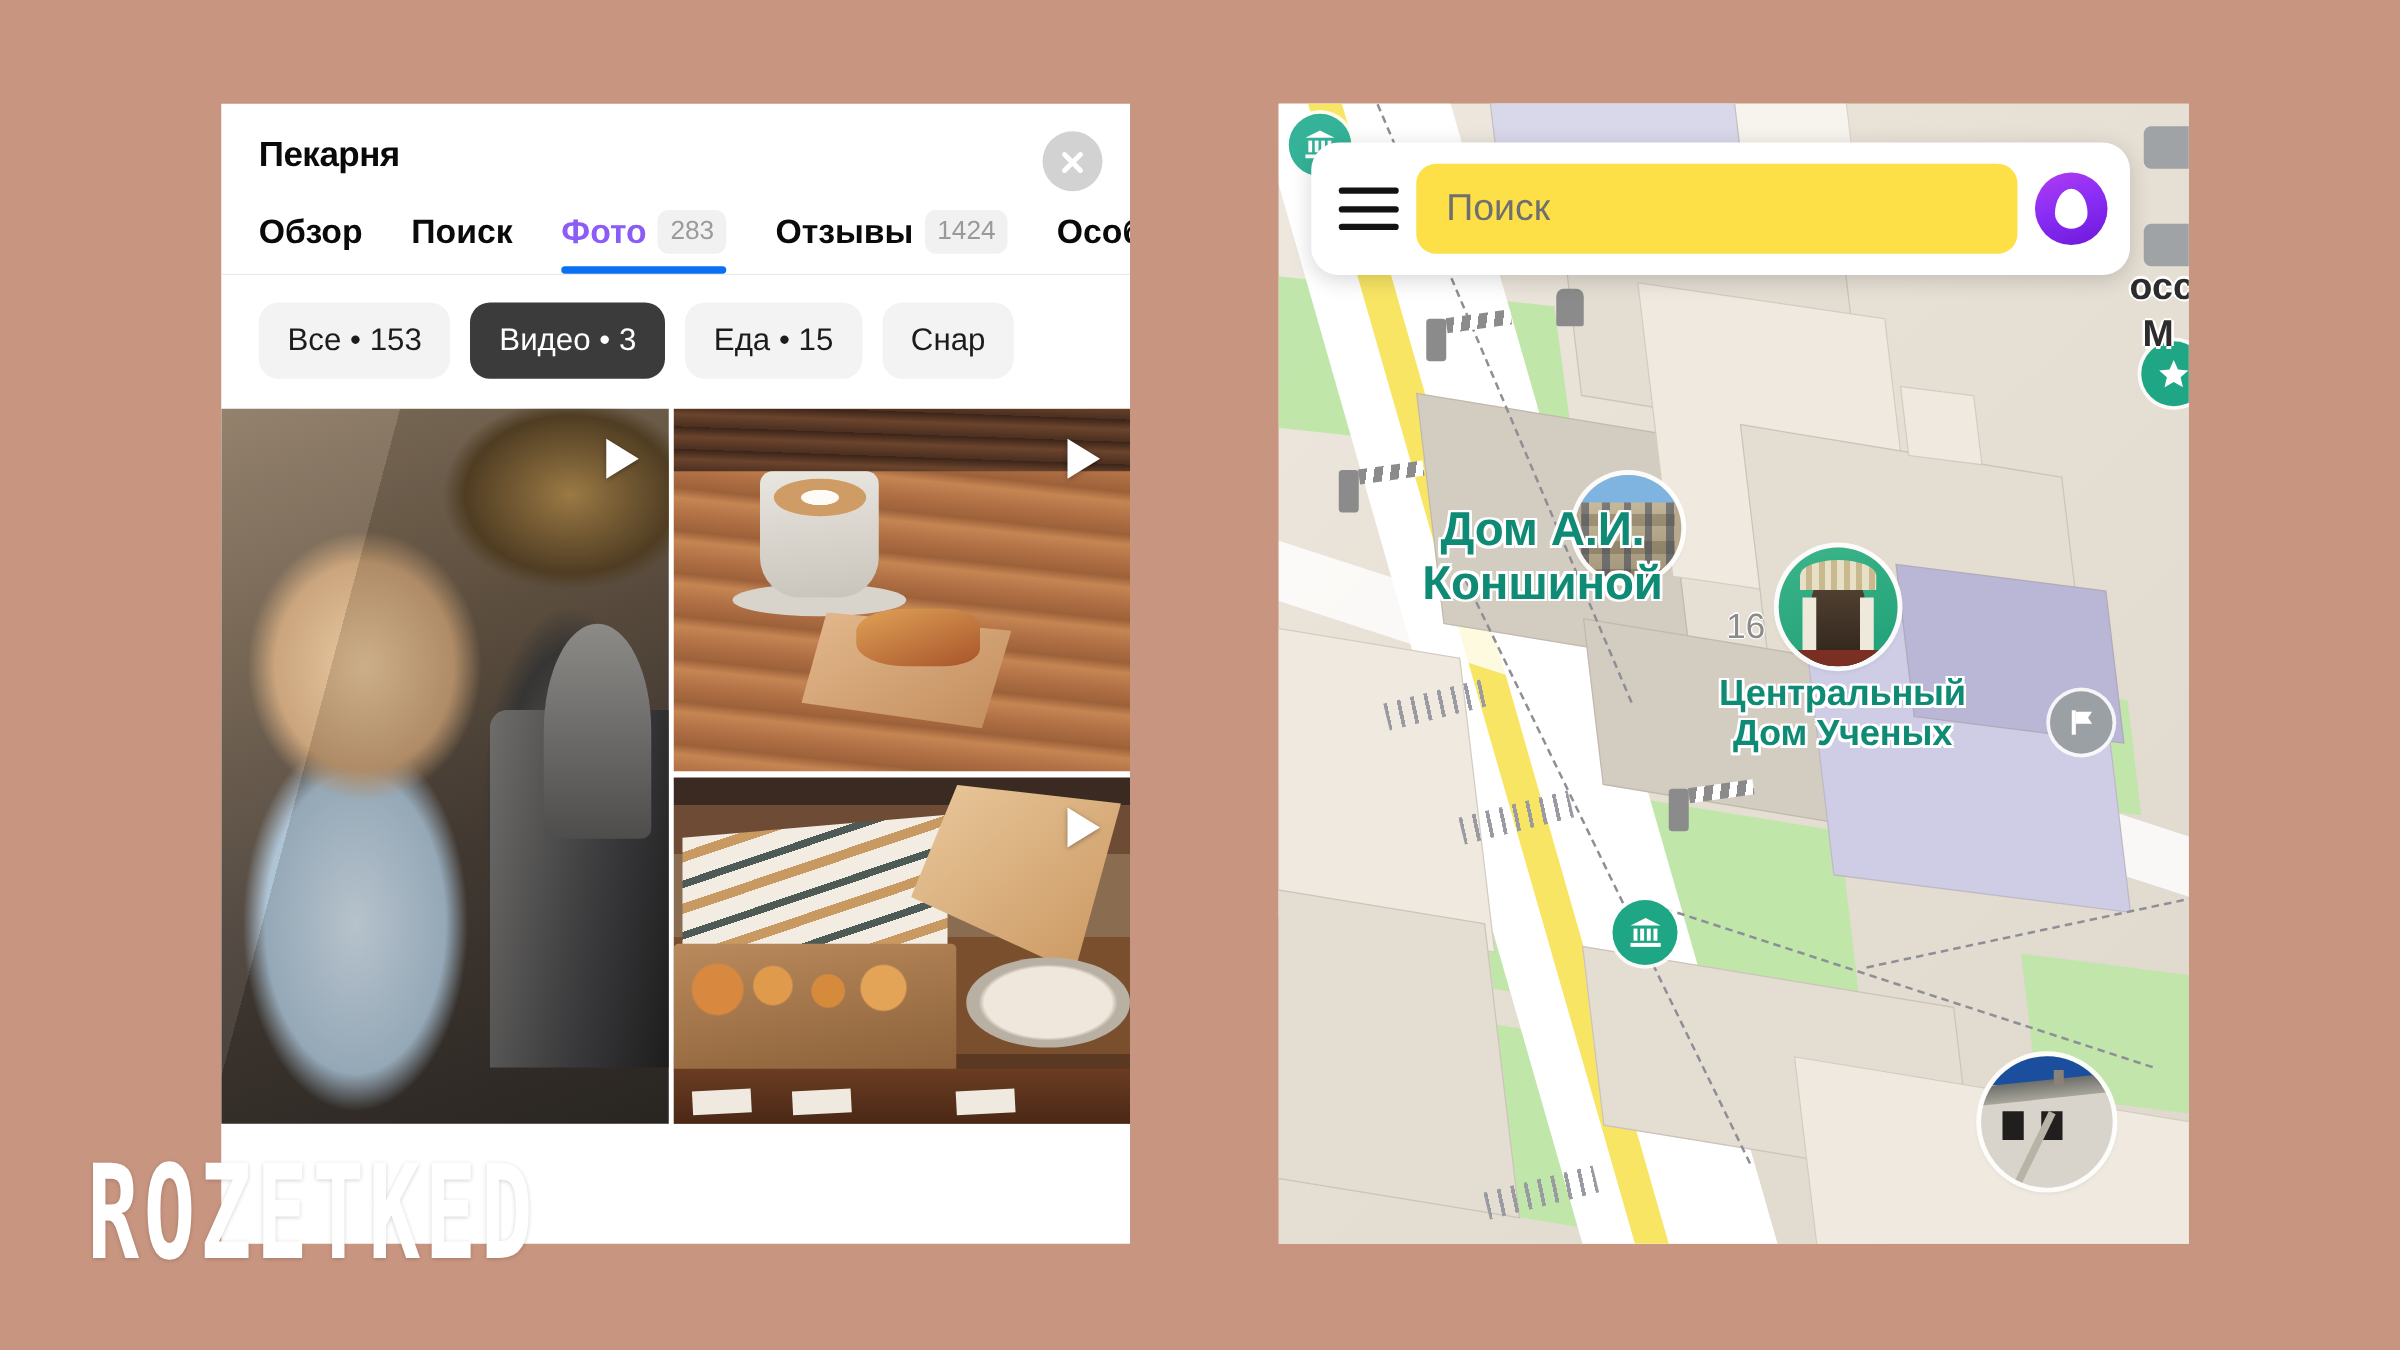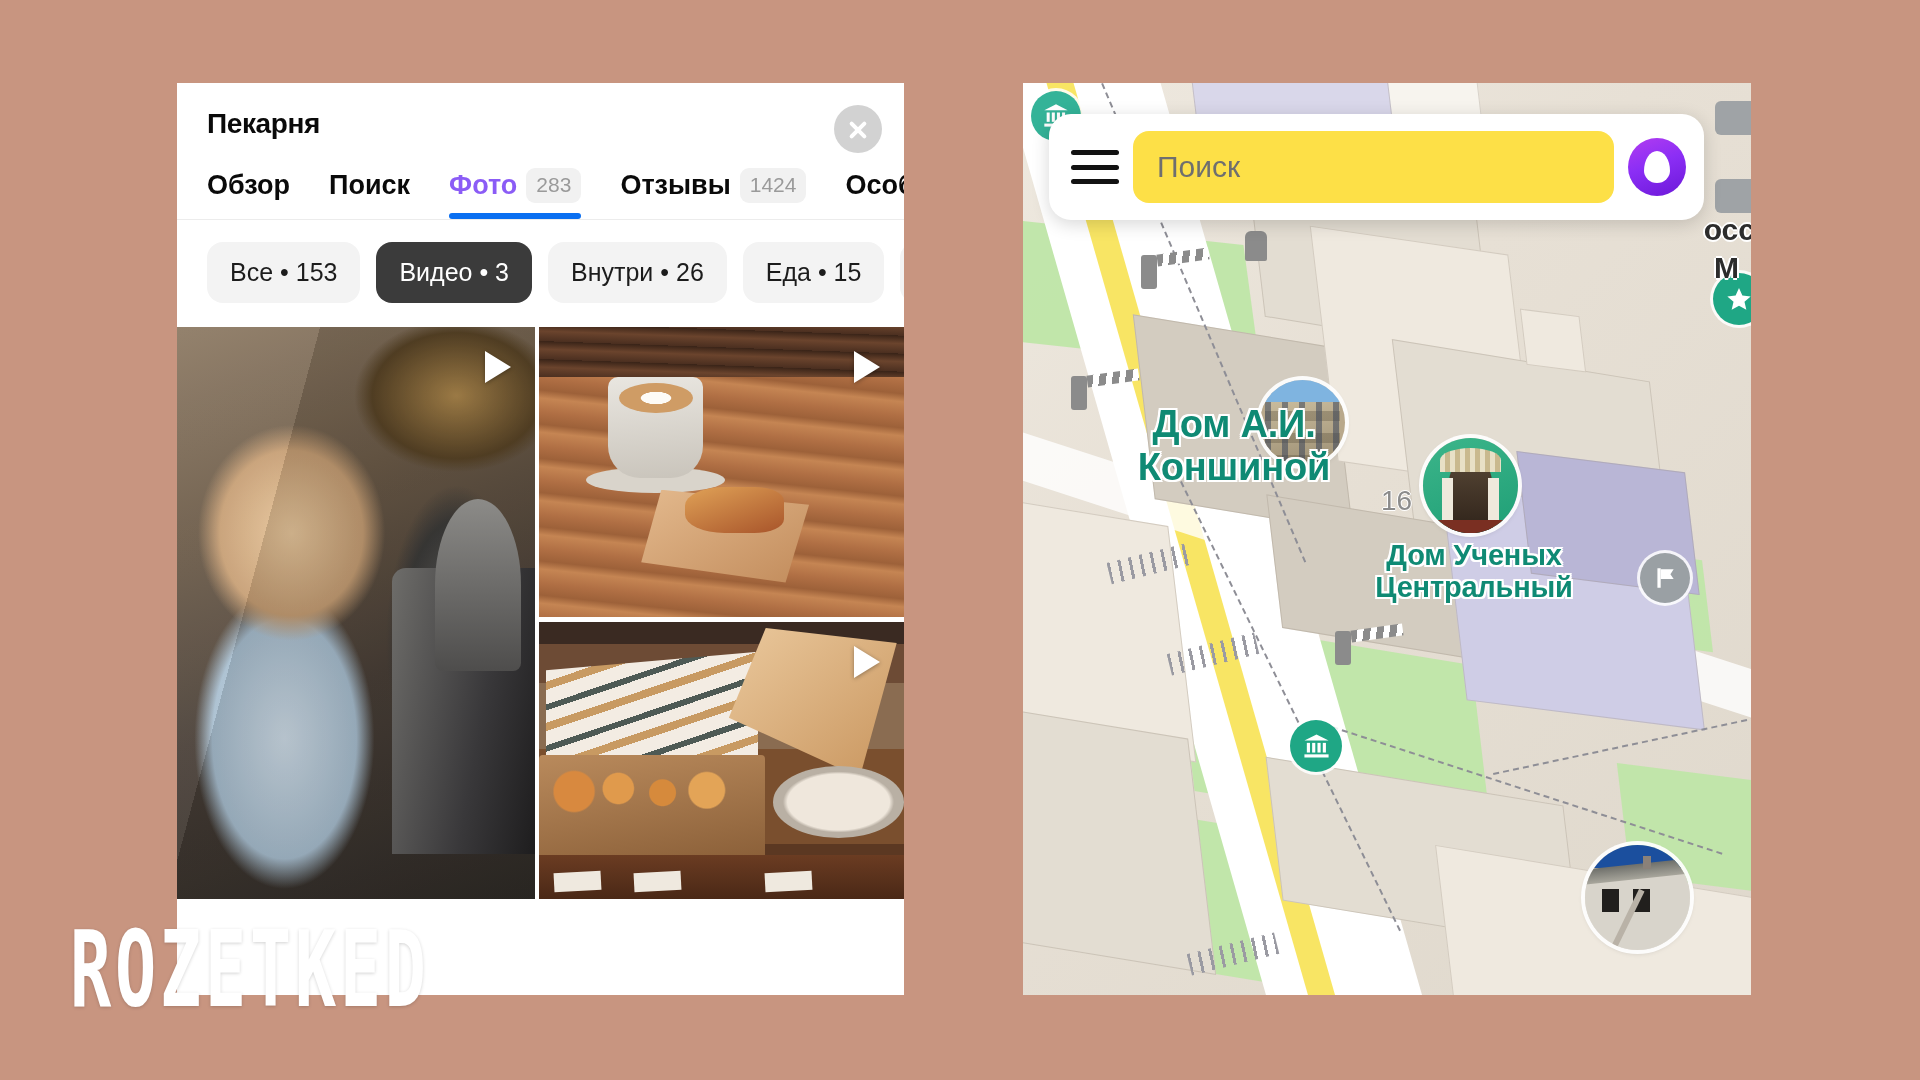--- a/index.html
+++ b/index.html
@@ -312,21 +312,20 @@
         <span class="tab-label">Особ</span>
 
       </div>
     </div>
     <div class="tabs-divider"></div>
   </div>
 
   <div class="chips">
     <div class="chip">Все • 153</div>
     <div class="chip selected">Видео • 3</div>
-    <div class="chip">Внутри • 26</div>
     <div class="chip">Еда • 15</div>
     <div class="chip">Снар</div>
   </div>
 
   <div class="photo-grid">
     <div class="photo-col-left">
       <div class="photo tall img-barista">
         <div class="blur"></div>
         <div class="machine"></div>
         <div class="machine2"></div>
@@ -463,22 +462,22 @@
                   border-radius:50% 50% 0 0;"></div>
       <div style="position:absolute;left:18%;top:10%;width:64%;height:26%;
                   background:repeating-linear-gradient(90deg,#e8e0c6 0 5px,#c9b98e 5px 10px);
                   border-radius:50% 50% 0 0;"></div>
       <div style="position:absolute;left:20%;top:42%;width:12%;height:48%;background:#efe9dc;"></div>
       <div style="position:absolute;right:20%;top:42%;width:12%;height:48%;background:#efe9dc;"></div>
       <div style="position:absolute;left:10%;bottom:0;width:80%;height:14%;background:#7a2f22;"></div>
     </div>
     <div class="house-num" style="left:358px;top:402px;">16</div>
     <div class="poi-label" style="left:306px;top:456px;width:290px;font-size:29px;">
+      <div>Центральный</div>
       <div>Дом Ученых</div>
-      <div>Центральный</div>
     </div>
 
     <div class="poi-photo" style="left:562px;top:762px;width:105px;height:105px;
                 background:linear-gradient(180deg,#1b4f9e 0 22%, #d8d4cb 22% 100%);">
       <div style="position:absolute;left:0;top:18%;width:100%;height:14%;
                   background:linear-gradient(180deg,#6e6f6a,#a8a69c);transform:rotate(-6deg);"></div>
       <div style="position:absolute;left:16%;top:42%;width:16%;height:22%;background:#211f1d;"></div>
       <div style="position:absolute;left:46%;top:42%;width:16%;height:22%;background:#211f1d;"></div>
       <div style="position:absolute;left:55%;top:10%;width:8%;height:13%;background:#8a8179;"></div>
       <div style="position:absolute;left:38%;top:40%;width:6%;height:60%;

